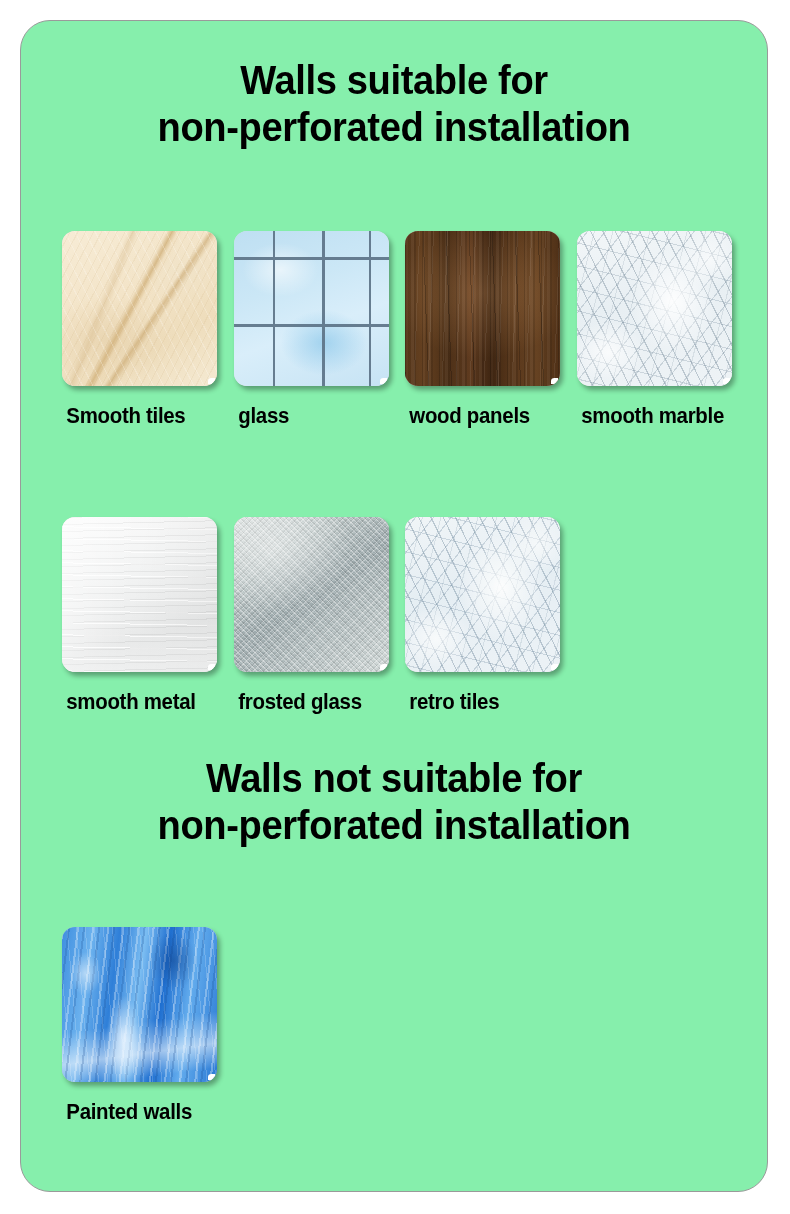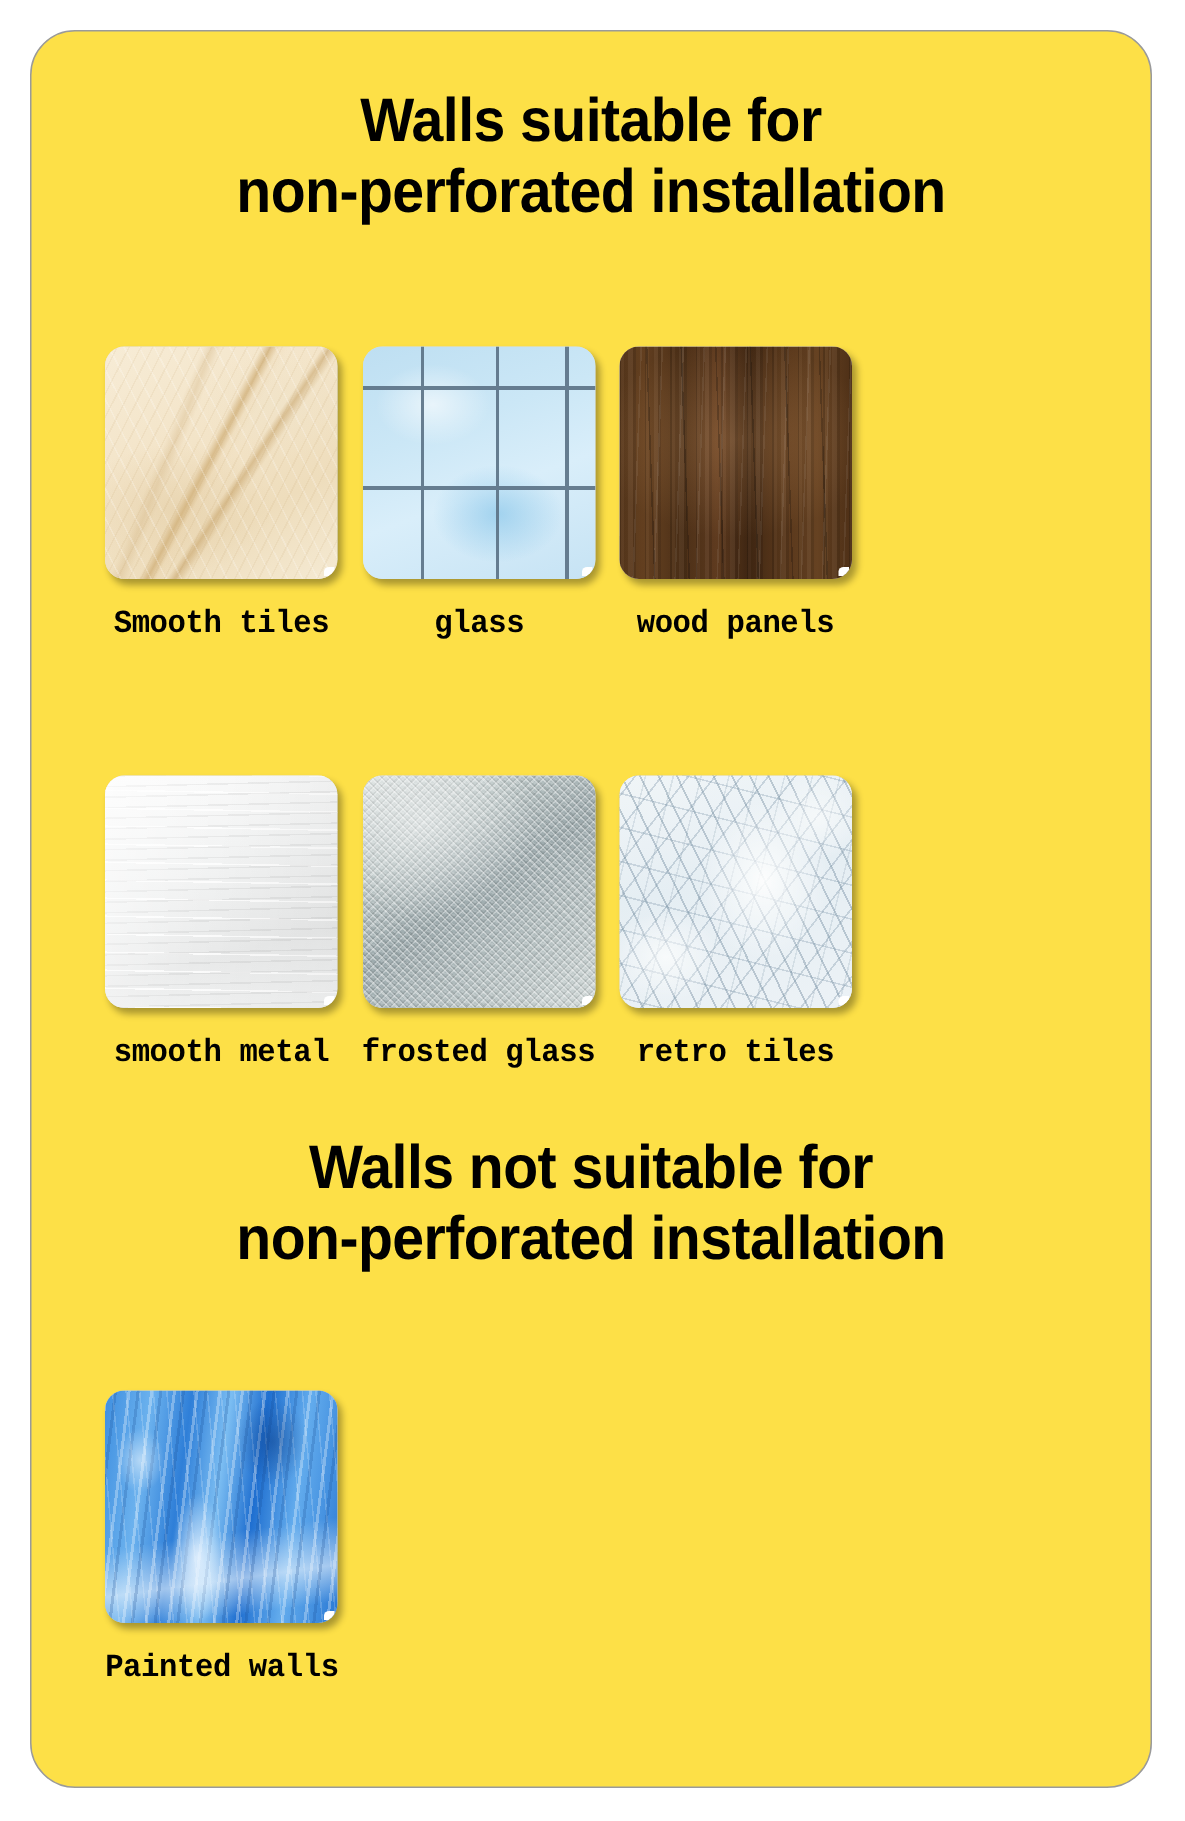--- a/index.html
+++ b/index.html
@@ -15,21 +15,21 @@
   }
 
   .card {
     position: absolute;
     left: 20px;
     top: 20px;
     width: 748px;
     height: 1172px;
     border: 1px solid #9a9a9a;
     border-radius: 30px;
-    background: #fde047;
+    background: #86efac;
     box-sizing: border-box;
     overflow: hidden;
   }
 
   .heading {
     text-align: center;
     font-weight: bold;
     font-size: 41px;
     line-height: 47px;
     letter-spacing: -0.4px;
@@ -50,22 +50,20 @@
     justify-content: flex-start;
   }
   .row-1 { top: 210px; }
   .row-2 { top: 496px; }
   .row-3 { top: 906px; flex-direction: column; }
 
   .cell {
     width: 171.5px;
     display: flex;
     flex-direction: column;
-    align-items: center;
-    font-family: Liberation Mono, monospace;
   }
 
   .swatch {
     position: relative;
     width: 155px;
     height: 155px;
     border-radius: 13px;
     overflow: hidden;
     box-shadow: 3px 4px 5px rgba(0,0,0,0.33);
     background: #ddd;
@@ -383,20 +381,26 @@
       <div class="label">glass</div>
     </div>
 
     <div class="cell">
       <div class="swatch">
         <div class="tex t-wood"></div>
       </div>
       <div class="label">wood panels</div>
     </div>
 
+    <div class="cell">
+      <div class="swatch">
+        <div class="tex t-marble"></div>
+      </div>
+      <div class="label">smooth marble</div>
+    </div>
 
   </div>
 
   <div class="row row-2">
 
 
     <div class="cell">
       <div class="swatch">
         <div class="tex t-metal"></div>
       </div>

